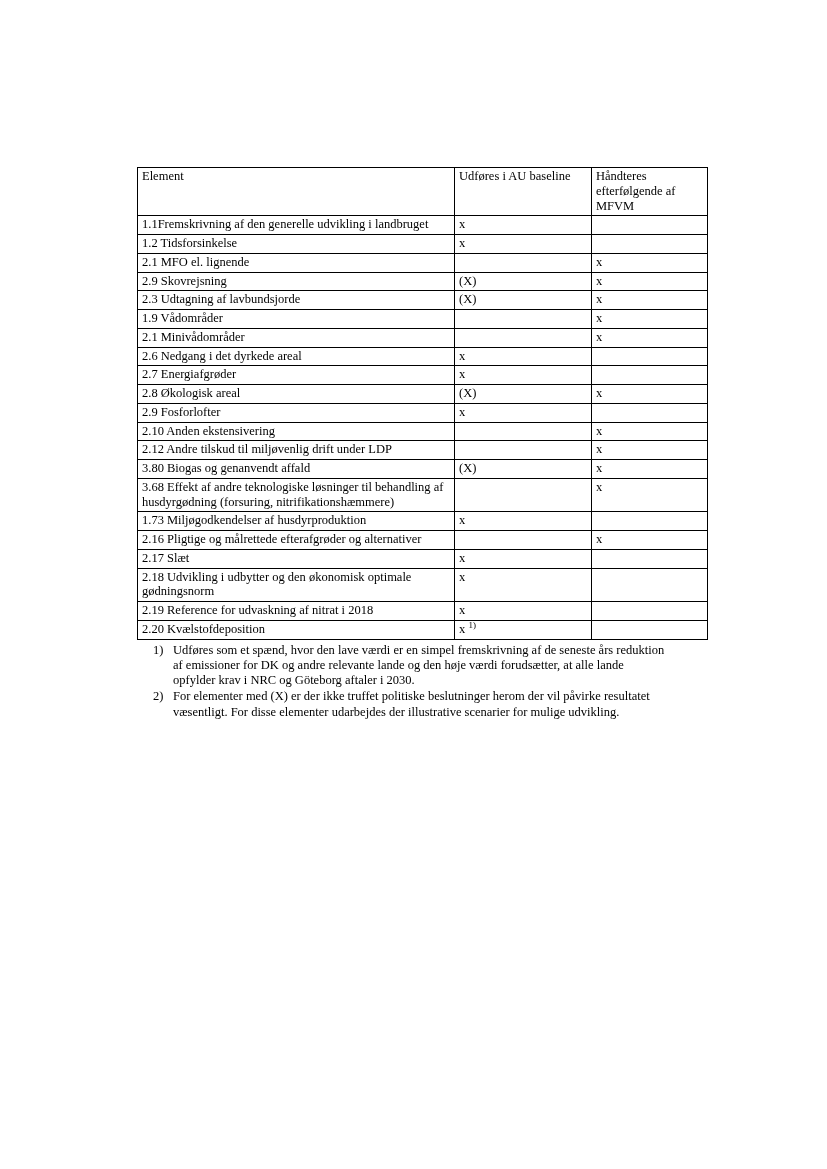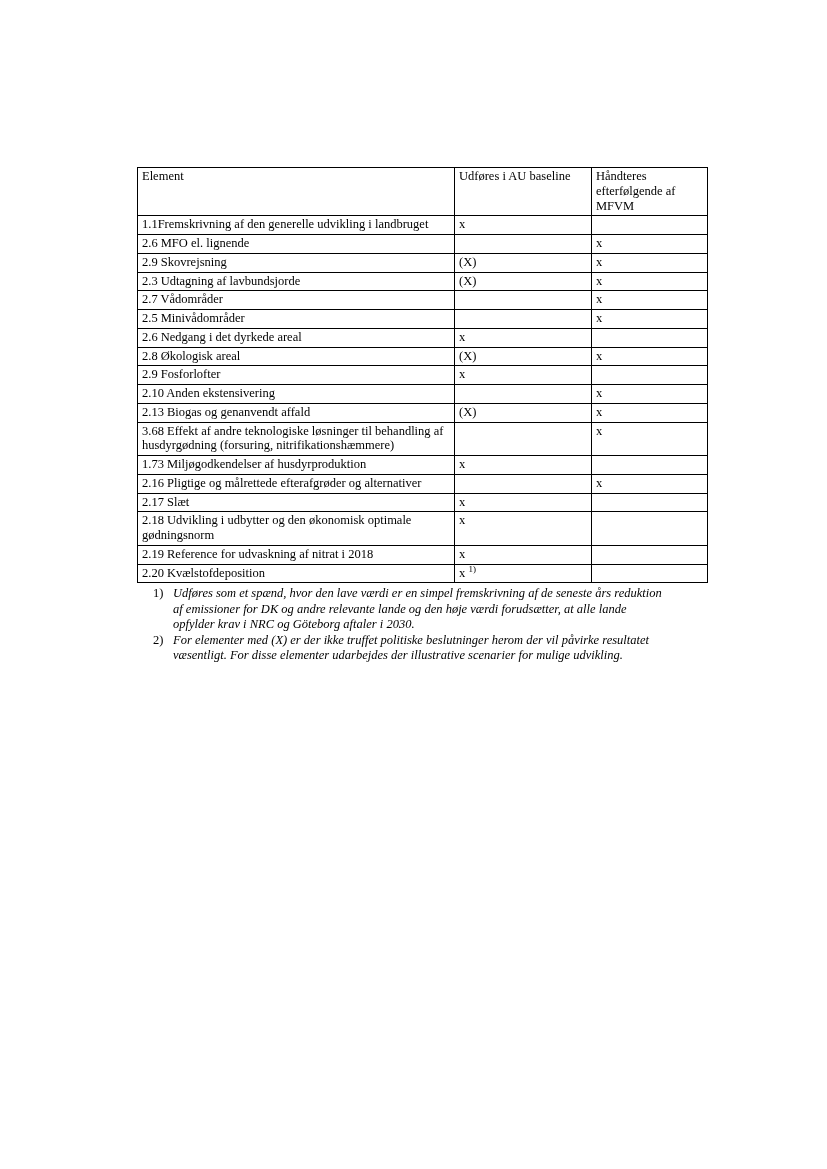--- a/index.html
+++ b/index.html
@@ -51,21 +51,20 @@
     display: flex;
     font-size: 12.5px;
     line-height: 1.22;
     margin-bottom: 1px;
   }
   .footnote .marker {
     flex: 0 0 20px;
   }
   .footnote .fn-text {
     flex: 1 1 auto;
-    font-style: italic;
   }
 </style>
 </head>
 <body>
 
 <div class="page">
   <div class="content">
     <table class="doc-table">
       <colgroup>
         <col style="width:317px">
@@ -79,66 +78,81 @@
           <th>Håndteres efterfølgende af MFVM</th>
         </tr>
       </thead>
       <tbody id="table-body">
           <tr>
             <td>1.1Fremskrivning af den generelle udvikling i landbruget</td>
             <td>x</td>
             <td></td>
           </tr>
           <tr>
-            <td>2.6 MFO el. lignende</td>
+            <td>1.2 Tidsforsinkelse</td>
+            <td>x</td>
+            <td></td>
+          </tr>
+          <tr>
+            <td>2.1 MFO el. lignende</td>
             <td></td>
             <td>x</td>
           </tr>
           <tr>
             <td>2.9 Skovrejsning</td>
             <td>(X)</td>
             <td>x</td>
           </tr>
           <tr>
             <td>2.3 Udtagning af lavbundsjorde</td>
             <td>(X)</td>
             <td>x</td>
           </tr>
           <tr>
-            <td>2.7 Vådområder</td>
-            <td></td>
-            <td>x</td>
-          </tr>
-          <tr>
-            <td>2.5 Minivådområder</td>
+            <td>1.9 Vådområder</td>
+            <td></td>
+            <td>x</td>
+          </tr>
+          <tr>
+            <td>2.1 Minivådområder</td>
             <td></td>
             <td>x</td>
           </tr>
           <tr>
             <td>2.6 Nedgang i det dyrkede areal</td>
             <td>x</td>
             <td></td>
           </tr>
           <tr>
+            <td>2.7 Energiafgrøder</td>
+            <td>x</td>
+            <td></td>
+          </tr>
+          <tr>
             <td>2.8 Økologisk areal</td>
             <td>(X)</td>
             <td>x</td>
           </tr>
           <tr>
             <td>2.9 Fosforlofter</td>
             <td>x</td>
             <td></td>
           </tr>
           <tr>
             <td>2.10 Anden ekstensivering</td>
             <td></td>
             <td>x</td>
           </tr>
           <tr>
-            <td>2.13 Biogas og genanvendt affald</td>
+            <td>2.12 Andre tilskud til miljøvenlig drift under LDP</td>
+            <td></td>
+            <td>x</td>
+          </tr>
+          <tr>
+            <td>3.80 Biogas og genanvendt affald</td>
             <td>(X)</td>
             <td>x</td>
           </tr>
           <tr>
             <td>3.68 Effekt af andre teknologiske løsninger til behandling af husdyrgødning (forsuring, nitrifikationshæmmere)</td>
             <td></td>
             <td>x</td>
           </tr>
           <tr>
             <td>1.73 Miljøgodkendelser af husdyrproduktion</td>

